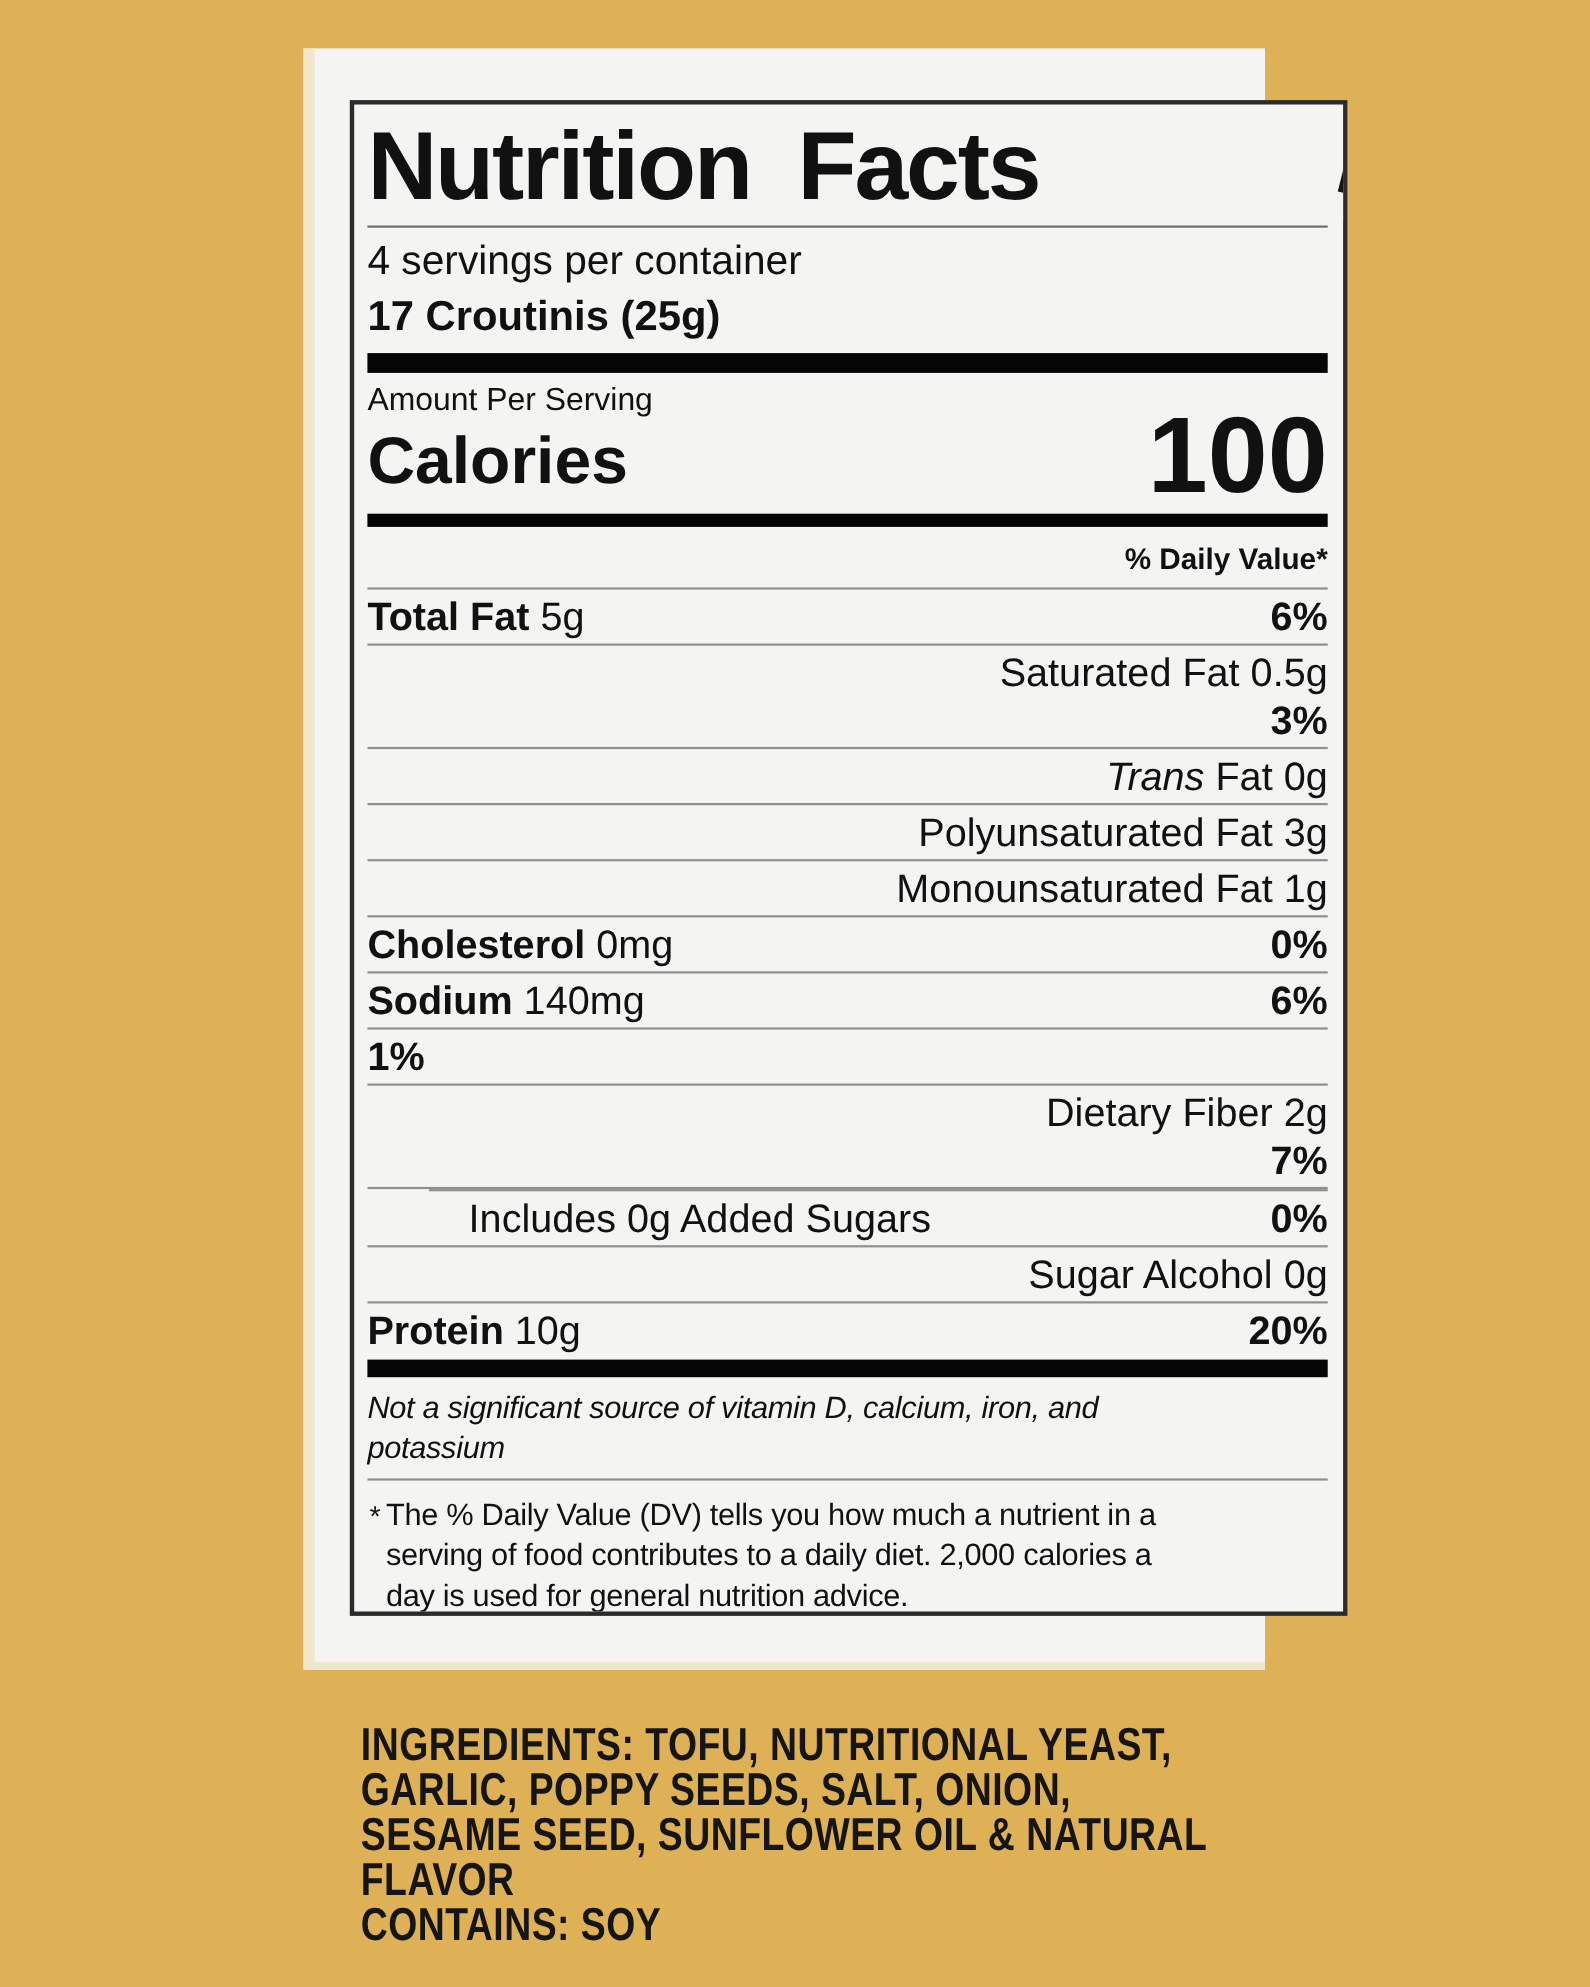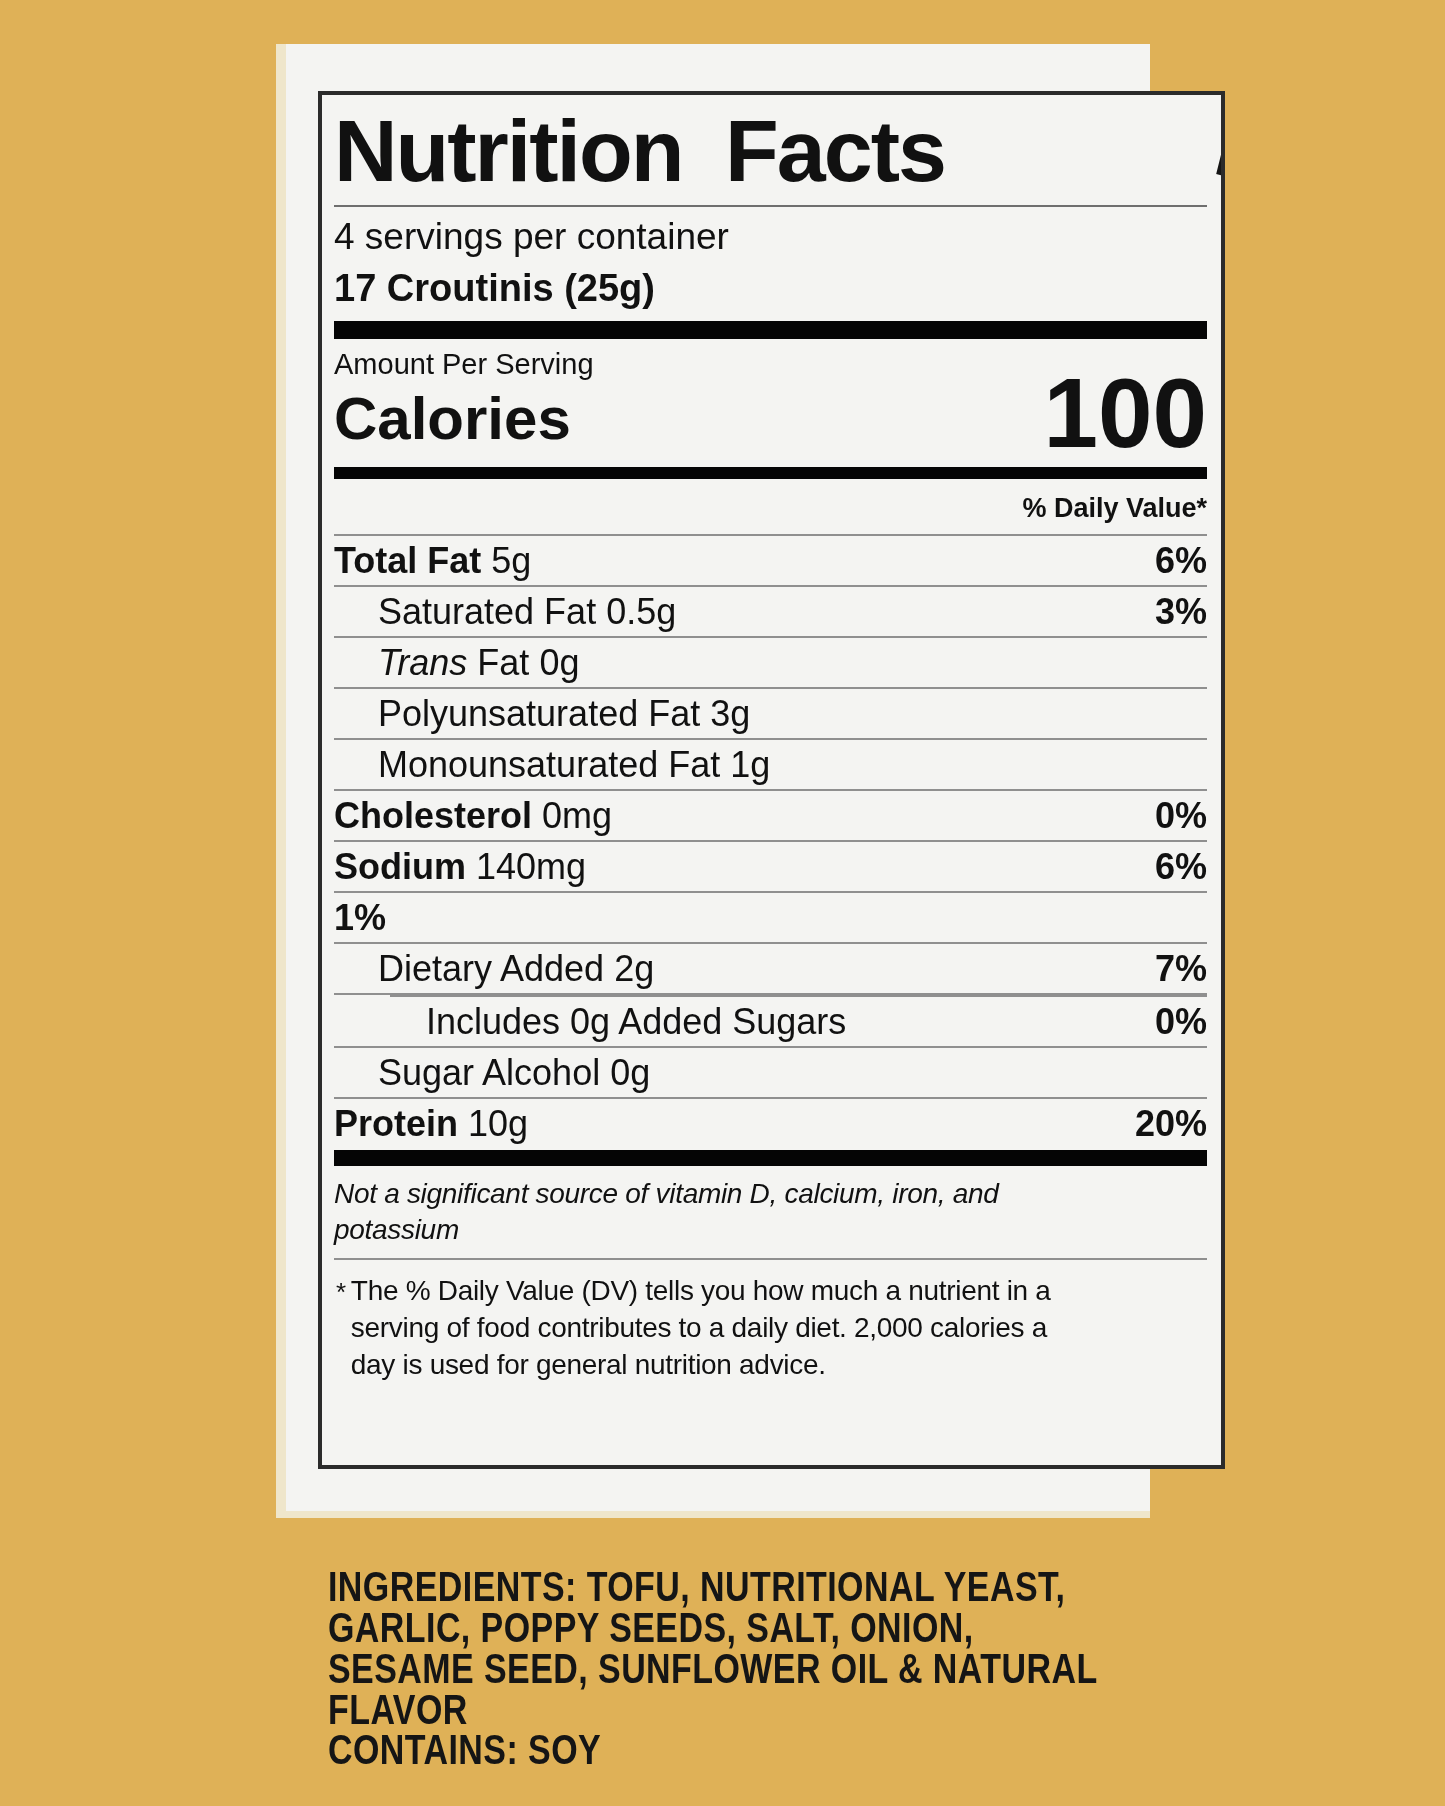--- a/index.html
+++ b/index.html
@@ -61,21 +61,21 @@
   }
   .row{
     display:flex;justify-content:space-between;align-items:flex-end;
     font-size:36px;line-height:43px;
     padding:3px 0;
     border-bottom:2px solid #8f8f8f;
   }
   .row .nl b{font-weight:bold;}
   .row .nl i{}
   .pct{font-weight:bold;}
-  .i1{padding-left:44px;}
+  .i1{padding-left:44px;flex-direction:column;}
   .i2{padding-left:92px;}
   .nb{border-bottom:none;}
   .hairline{height:2px;background:#8f8f8f;}
   .hairline.ind{margin-left:56px;}
   .notsig{
     margin-top:10px;font-size:28px;line-height:36px;
     letter-spacing:-0.3px;padding-bottom:10px;font-style:italic;
   }
   .notsig div{white-space:nowrap;}
   .footnote{
@@ -153,21 +153,21 @@
     <div class="row">
       <span class="nl"><b>Sodium</b><i></i><span> 140mg</span></span>
       <span class="pct">6%</span>
     </div>
 
     <div class="row">
       <span class="pct">1%</span>
     </div>
 
     <div class="row i1">
-      <span class="nl"><b></b><i></i><span>Dietary Added 2g</span></span>
+      <span class="nl"><b></b><i></i><span>Dietary Fiber 2g</span></span>
       <span class="pct">7%</span>
     </div>
 
 
     <div class="hairline ind"></div>
 
     <div class="row i2">
       <span class="nl"><b></b><i></i><span>Includes 0g Added Sugars</span></span>
       <span class="pct">0%</span>
     </div>

